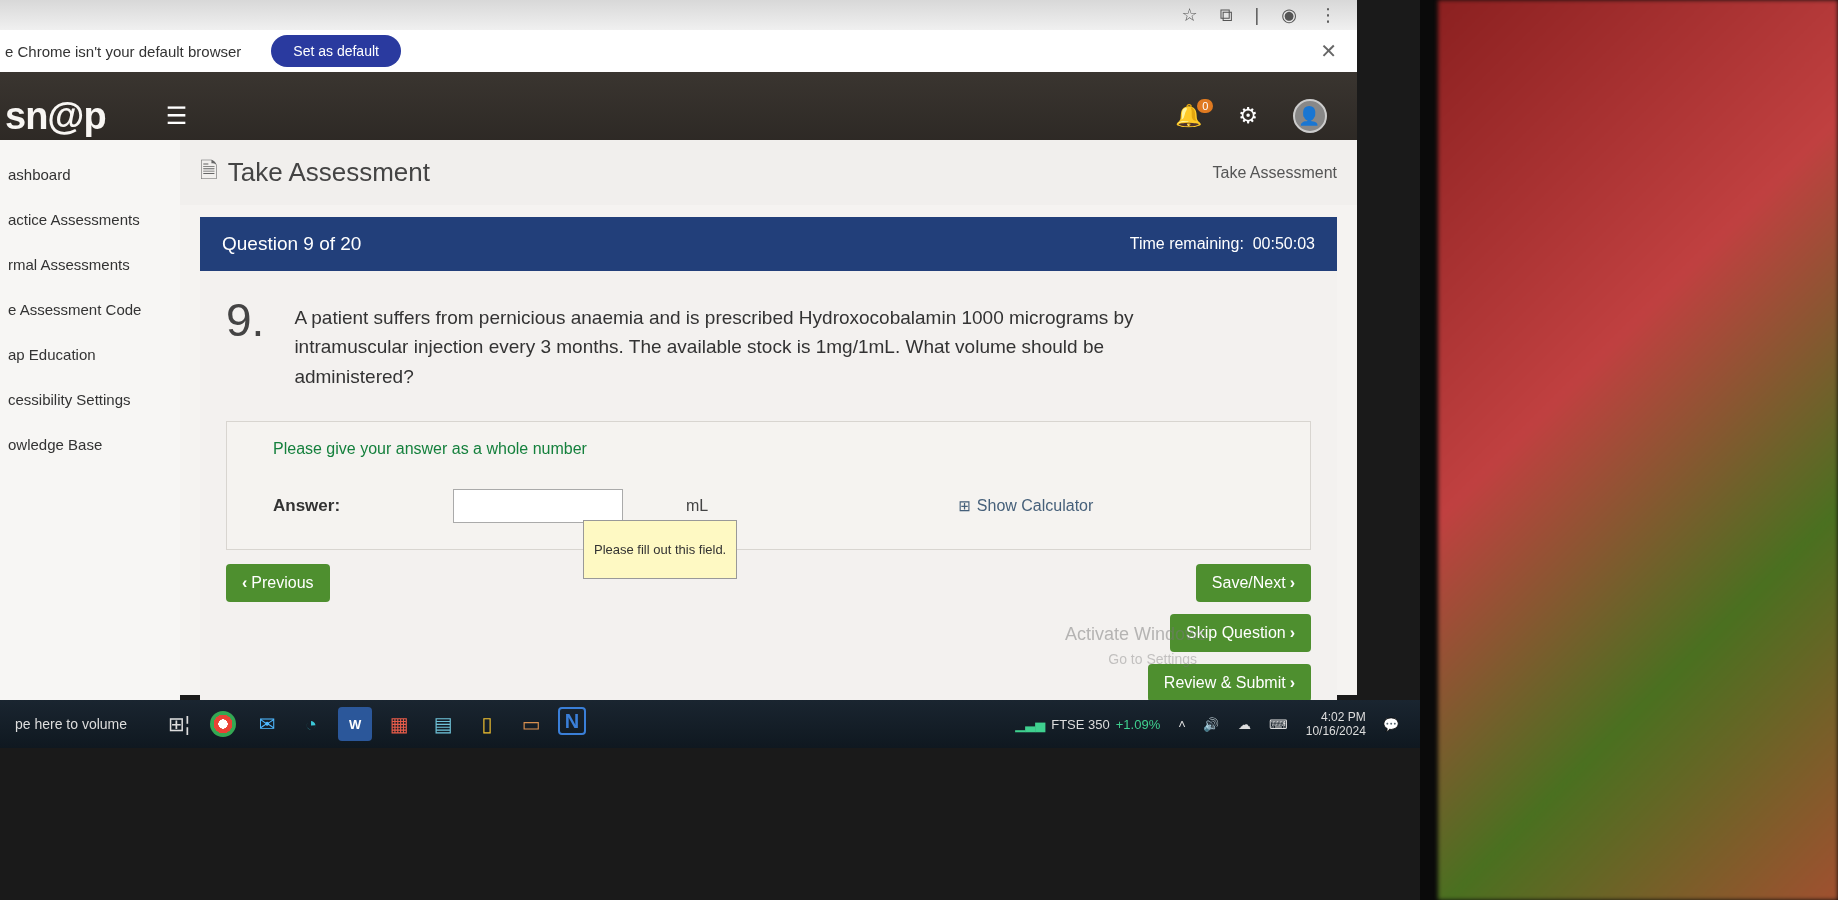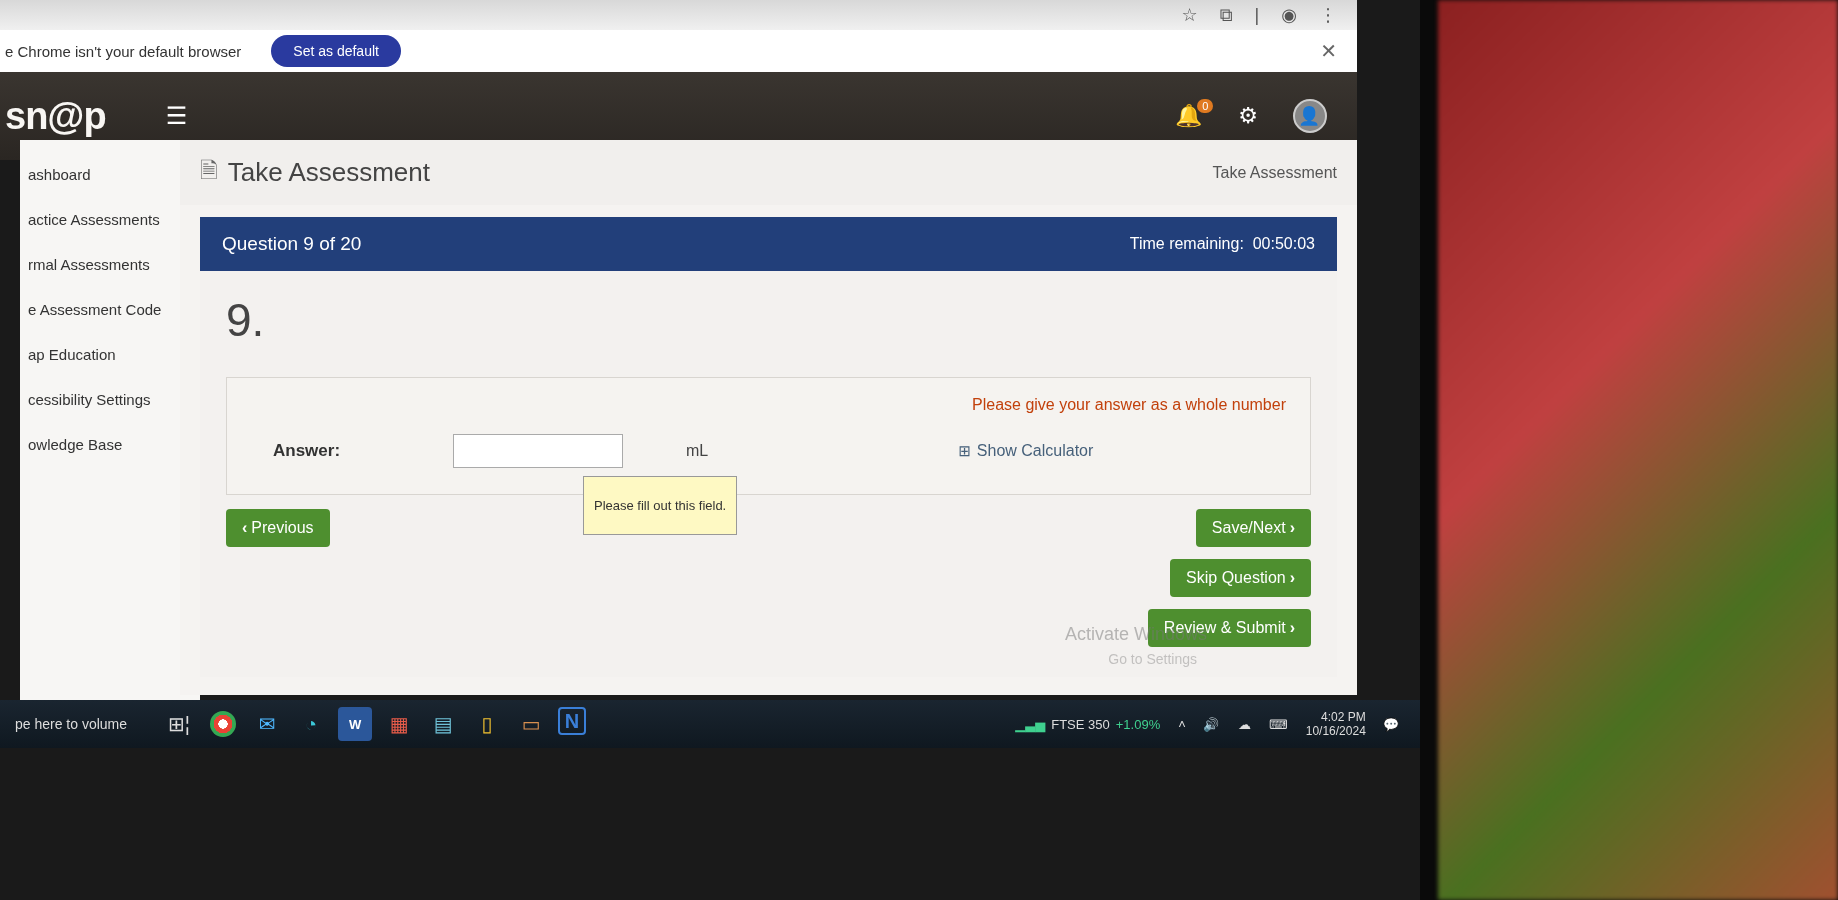--- a/index.html
+++ b/index.html
@@ -24,21 +24,21 @@
 .app-header { position: absolute; top: 72px; left: 0; width: 1357px; height: 88px; background: linear-gradient(#3a3530,#2a2622); display: flex; align-items: center; color: #fff; }
 .brand { font-size: 38px; font-weight: bold; color: #f8f6f3; padding: 0 20px 0 5px; letter-spacing: -1px; }
 .hamburger { font-size: 24px; margin-left: 40px; cursor: pointer; }
 .hdr-right { position: absolute; right: 30px; display: flex; align-items: center; gap: 35px; }
 .bell-wrap { position: relative; font-size: 22px; }
 .badge { position: absolute; top: -4px; right: -10px; background: #e07a20; color: #fff; font-size: 11px; border-radius: 8px; padding: 1px 5px; }
 .gear-ic { font-size: 22px; cursor: pointer; }
 .avatar { width: 34px; height: 34px; border-radius: 50%; background: #888; border: 2px solid #ccc; display: flex; align-items: center; justify-content: center; font-size: 18px; }
 
 
-.sidebar { position: absolute; top: 140px; left: 0; width: 180px; background: #f7f6f4; height: 560px; padding-top: 12px; margin-left: 20px; }
+.sidebar { position: absolute; top: 140px; left: 0; width: 180px; background: #f7f6f4; height: 560px; padding-top: 12px; }
 .sidebar-item { padding: 14px 8px; color: #333; font-size: 15px; cursor: pointer; }
 
 
 .page-title-row { position: absolute; top: 140px; left: 180px; width: 1177px; height: 65px; background: #f1efed; display: flex; align-items: center; padding: 0 20px; justify-content: space-between; }
 .page-title { font-size: 26px; color: #444; display: flex; align-items: center; gap: 10px; }
 .doc-ic { font-size: 22px; color: #666; }
 .bc { font-size: 16px; color: #555; }
 
 
 .content { position: absolute; top: 205px; left: 180px; width: 1177px; background: #f5f3f1; padding: 12px 20px 30px 20px; height: 490px; }
@@ -47,21 +47,21 @@
 .qbar { background: #223f7a; color: #fff; height: 54px; display: flex; align-items: center; justify-content: space-between; padding: 0 22px; font-size: 19px; gap: 40px; }
 .qbar .timer { font-size: 16px; }
 
 
 .qbody { background: #f3f1ef; padding: 22px 26px 30px 26px; }
 .qrow { display: flex; gap: 30px; align-items: flex-start; }
 .qnum { font-size: 46px; color: #444; font-weight: 300; }
 .qtext { font-size: 19px; color: #333; line-height: 1.55; padding-top: 10px; max-width: 900px; }
 
 .answer-block { margin-top: 30px; border: 1px solid #d8d5d0; background: #f5f3f0; padding: 18px 24px 26px 46px; position: relative; }
-.ans-hint { font-size: 16px; color: #c2410c; margin-bottom: 20px; text-align: right; }
+.ans-hint { font-size: 16px; color: #15803d; margin-bottom: 31px; }
 .ans-row { display: flex; align-items: center; gap: 20px; }
 .ans-label { font-size: 17px; color: #333; font-weight: bold; width: 160px; }
 .ans-input { width: 170px; height: 34px; border: 1px solid #aaa; background: #fff; padding: 0 6px; font-size: 15px; }
 .unit { font-size: 16px; color: #444; margin-left: 43px; }
 .calc-link { margin-left: 230px; color: #46607a; font-size: 16px; display: flex; align-items: center; gap: 6px; cursor: pointer; }
 .calc-ic { font-size: 15px; }
 .tooltip { position: absolute; top: 98px; left: 356px; background: #fef9c3; border: 1px solid #999; padding: 21px 10px; font-size: 13px; color: #333; }
 
 .btn-row { display: flex; justify-content: space-between; margin-top: 14px; align-items: flex-start; }
 .btn-prev { background: #4e8f2f; color: #fff; padding: 10px 16px; border-radius: 4px; font-size: 16px; cursor: pointer; display: flex; align-items: center; gap: 4px; }
@@ -139,20 +139,21 @@
     <span>Question 9 of 20</span>
     <span class="timer">
       <span>Time remaining:</span>
       &nbsp;<span>00:50:03</span>
     </span>
   </div>
 
   <div class="qbody">
     <div class="qrow">
       <div class="qnum">9.</div>
+      <div class="qtext">A patient suffers from pernicious anaemia and is prescribed Hydroxocobalamin 1000 micrograms by intramuscular injection every 3 months. The available stock is 1mg/1mL. What volume should be administered?</div>
     </div>
 
     <div class="answer-block">
       <div class="ans-hint">Please give your answer as a whole number</div>
       <div class="ans-row">
         <span class="ans-label">Answer:</span>
         <input class="ans-input" type="text" value="" style="">
         <span class="unit">mL</span>
         <span class="calc-link">
           <span class="calc-ic">⊞</span>

